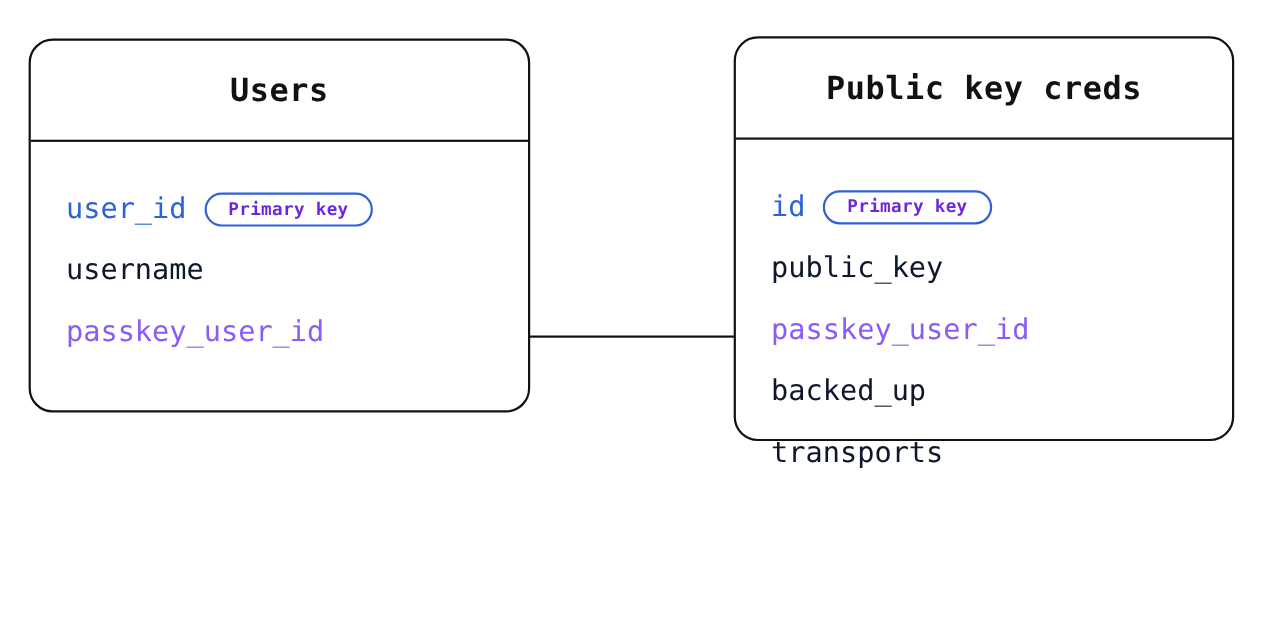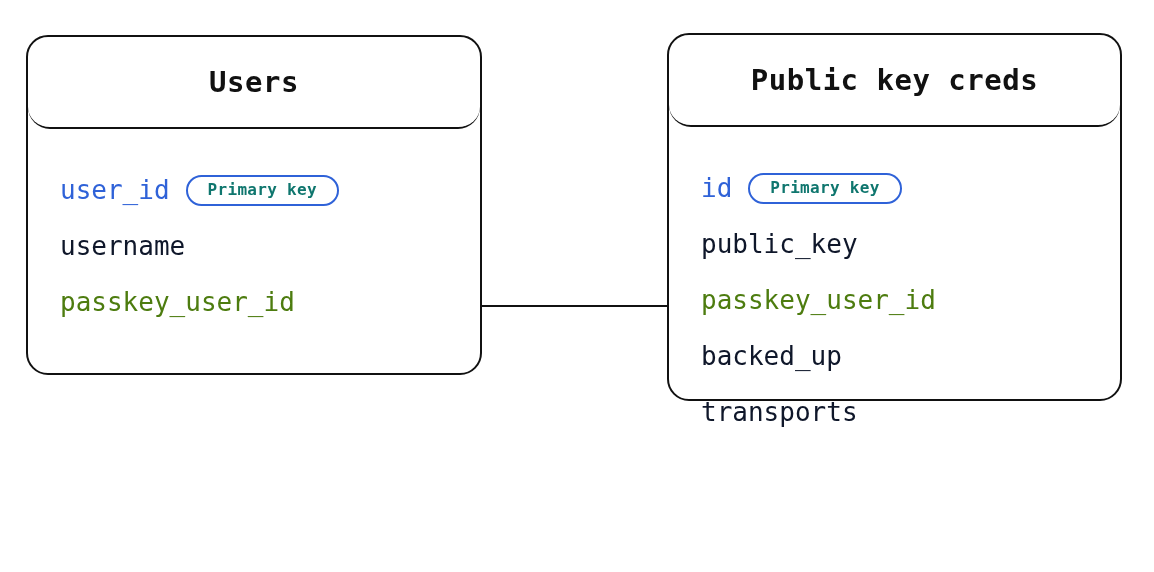--- a/index.html
+++ b/index.html
@@ -39,21 +39,20 @@
   }
 
   .entity-header {
     box-sizing: border-box;
     width: 100%;
     height: 92px;
     display: flex;
     align-items: center;
     justify-content: center;
     border-bottom: 2px solid #111111;
-    border-radius: 22px;
   }
 
   .entity-title {
     font-family: "DejaVu Sans Mono", "Liberation Mono", monospace;
     font-weight: bold;
     font-size: 29px;
     letter-spacing: 0.5px;
     color: #111111;
     white-space: nowrap;
   }
@@ -72,35 +71,35 @@
   }
 
   .field-name {
     font-family: "DejaVu Sans Mono", "Liberation Mono", monospace;
     font-size: 26px;
     line-height: 1;
     color: #0f172a;
     white-space: nowrap;
   }
   .field-name.is-pk   { color: #2f62d8; }
-  .field-name.is-fk   { color: #4d7c0f; }
+  .field-name.is-fk   { color: #8b5cf6; }
 
   .badge {
     display: inline-flex;
     align-items: center;
     justify-content: center;
     margin-left: 16px;
     padding: 3px 20px 5px 20px;
     border: 2px solid #2f62d8;
     border-radius: 999px;
     font-family: "DejaVu Sans Mono", "Liberation Mono", monospace;
     font-weight: bold;
     font-size: 16px;
     letter-spacing: 0.3px;
-    color: #0f766e;
+    color: #6d28d9;
     white-space: nowrap;
     background: #ffffff;
   }
 
   
   #entity-users {
     left: 26px;
     top: 35px;
     width: 456px;
     height: 340px;

